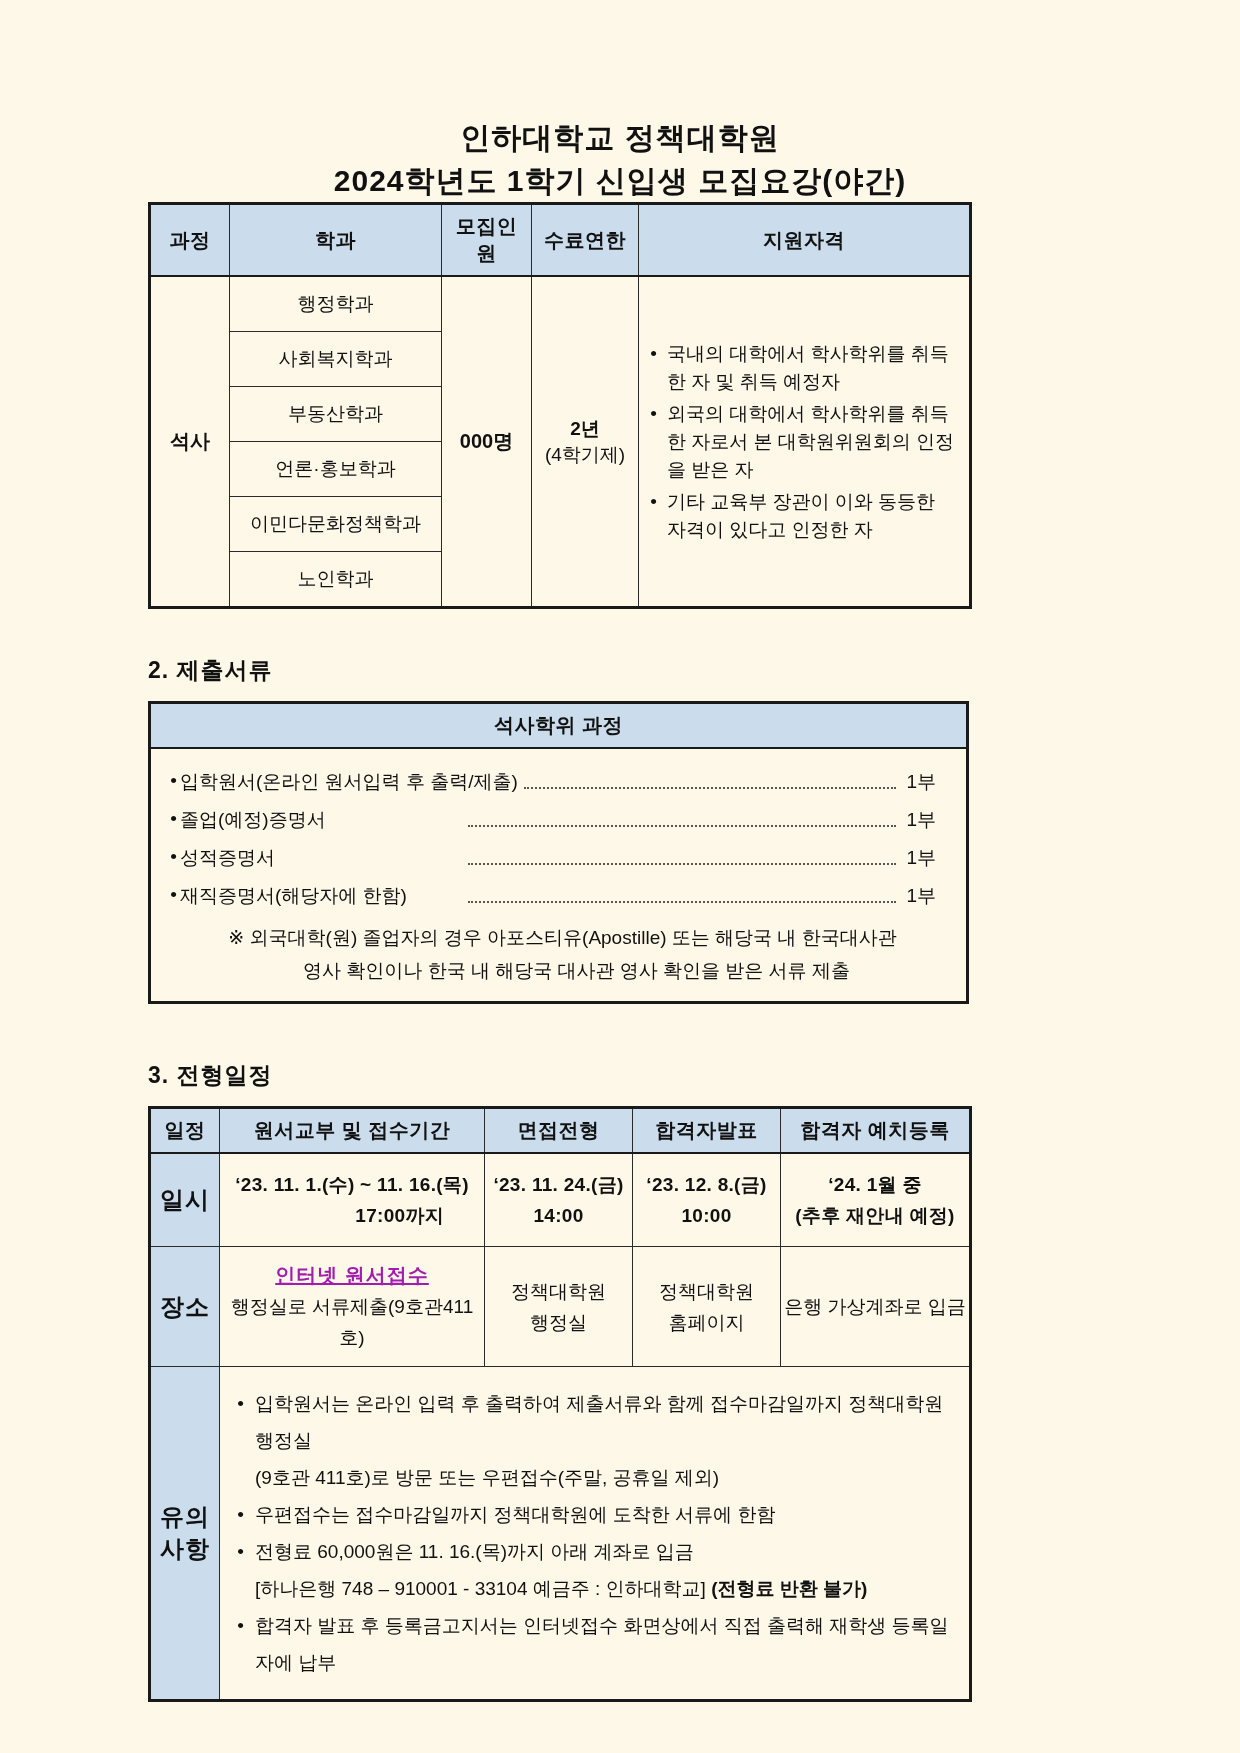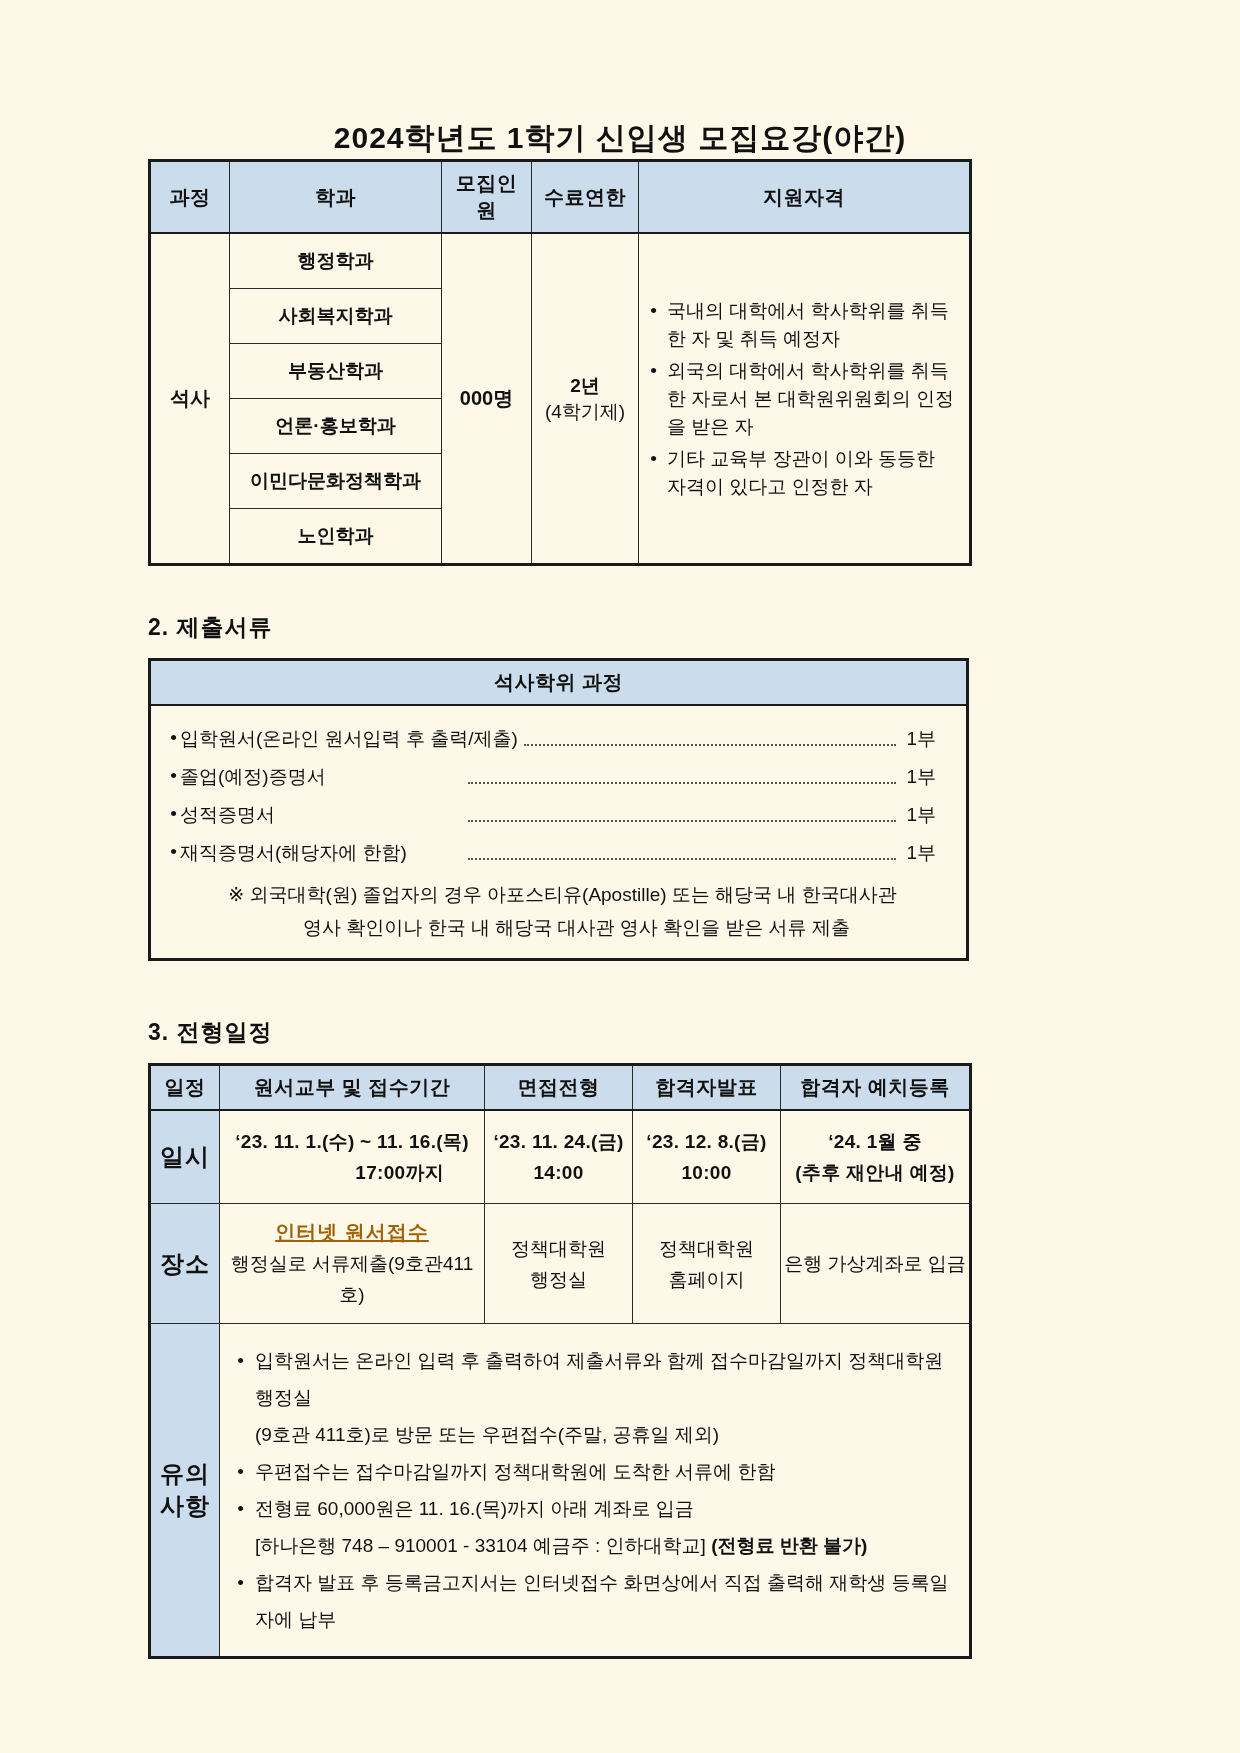--- a/index.html
+++ b/index.html
@@ -42,21 +42,21 @@
     font-size: 20px;
     font-weight: 700;
     padding: 8px 4px;
     border-bottom: 2px solid #1a1a1a;
     letter-spacing: 0.5px;
   }
 
   
   .t1 td { text-align: center; font-size: 19px; vertical-align: middle; }
   .t1 .process-cell, .t1 .quota-cell { font-weight: 700; font-size: 20px; }
-  .t1 .dept-cell { font-weight: 700; padding: 14px 4px; }
+  .t1 .dept-cell { font-weight: 400; padding: 14px 4px; }
   .t1 .duration-l1 { font-weight: 700; line-height: 26px; }
   .t1 .duration-l2 { line-height: 26px; }
   .t1 .elig-cell { text-align: left; padding: 10px 10px 10px 8px; }
   .elig-item { display: flex; gap: 7px; line-height: 28px; margin: 4px 0; }
   .bullet { flex: none; width: 13px; text-align: center; }
 
   
   .t2 .docs-cell { padding: 16px 16px 14px 16px; font-size: 19px; }
   .doc-row { display: flex; align-items: flex-end; line-height: 31px; margin-bottom: 6px; }
   .doc-row .bullet { margin-bottom: 1px; }
@@ -75,36 +75,37 @@
     letter-spacing: 1px;
   }
   .t3 td { vertical-align: middle; font-size: 19px; }
   .cell-center { text-align: center; }
   .dt-cell { padding: 15px 0; }
   .dt-line { font-weight: 700; line-height: 31px; letter-spacing: 0.3px; }
   .line2-right { text-align: right; padding-right: 40px; }
   .place-cell { padding: 13px 0; }
   .place-line { line-height: 31px; }
   .red-link {
-    color: #a16207;
+    color: #a21caf;
     font-weight: 700;
     text-decoration: underline;
     font-size: 20px;
     letter-spacing: 1px;
   }
   .notes-cell { padding: 18px 12px 18px 14px; }
   .note-item { display: flex; gap: 8px; line-height: 37px; }
   .note-bold { font-weight: 700; }
 </style>
 </head>
 <body>
 
 <div class="page">
 
   <div class="title-block">
+    <div>인하대학교 정책대학원</div>
     <div>2024학년도 1학기 신입생 모집요강(야간)</div>
   </div>
 
   <div class="content">
 
 
     <table class="t1">
       <colgroup>
         <col style="width:80px">
           <col style="width:212px">

